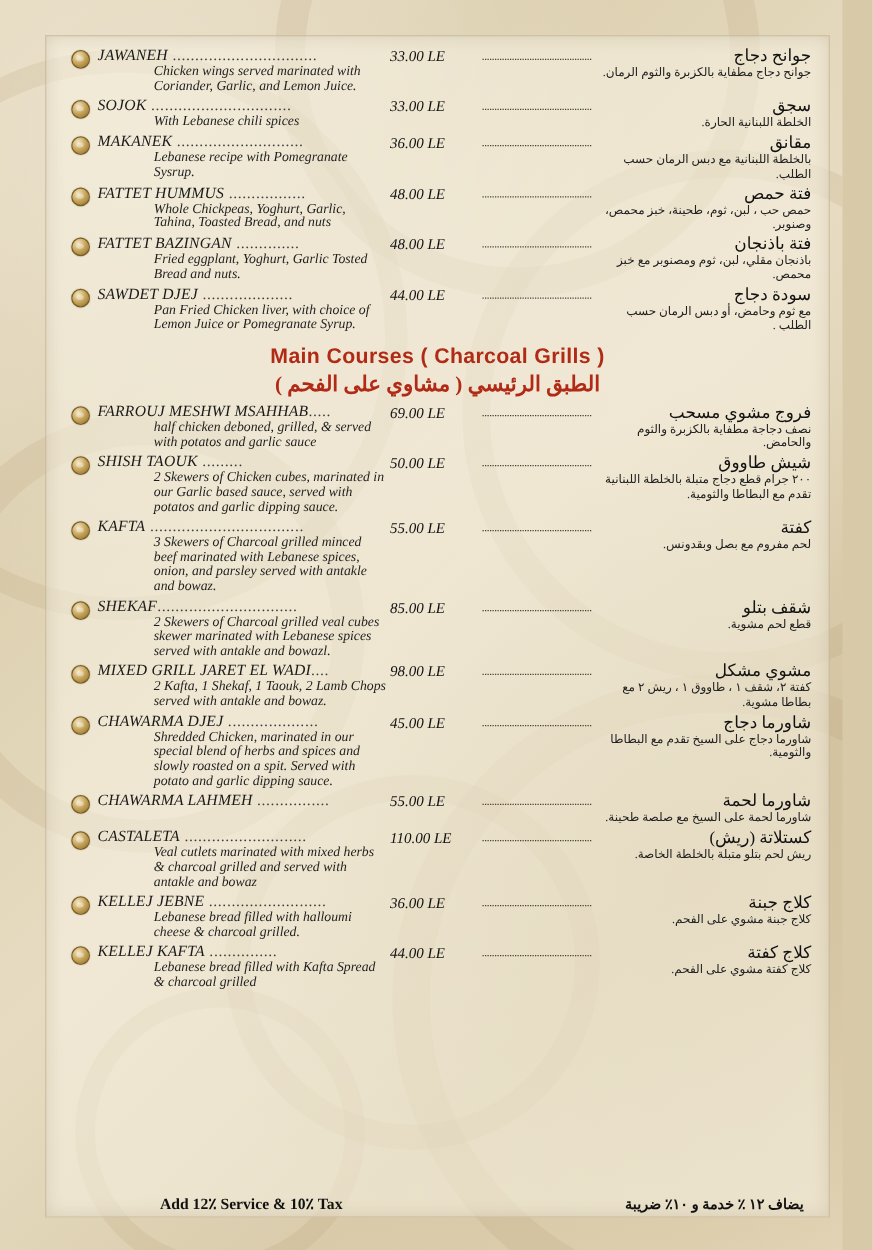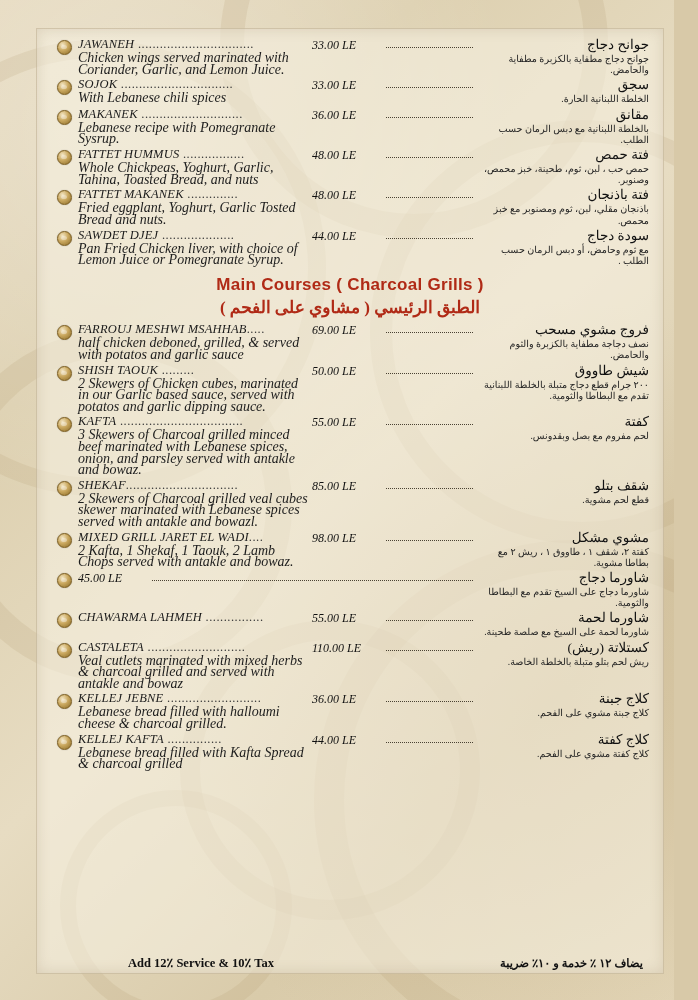--- a/index.html
+++ b/index.html
@@ -97,24 +97,25 @@
     white-space: nowrap;
     overflow: hidden;
   }
   .name .dots {
     font-style: normal;
     letter-spacing: 0.5px;
     color: #3b3b3b;
   }
   .desc {
     font-style: italic;
-    font-size: 14px;
+    font-size: 11px;
     line-height: 11.6px;
     color: #1d1d1d;
     margin-top: 0px;
+    margin-left: 45px;
   }
   .price {
     flex: 0 0 74px;
     text-align: left;
     font-style: italic;
     font-size: 12px;
     color: #111;
     padding-top: 1px;
     white-space: nowrap;
   }
@@ -211,21 +212,21 @@
         <div class="item">
           <div class="bullet"></div>
           <div class="left">
             <div class="name"><span>JAWANEH</span><span class="dots"> ................................</span></div>
             <div class="desc">Chicken wings served marinated with Coriander, Garlic, and Lemon Juice.</div>
           </div>
           <div class="price">33.00 LE</div>
           <div class="dotfill"></div>
           <div class="right">
             <div class="ar-name">جوانح دجاج</div>
-            <div class="ar-desc">جوانح دجاج مطفاية بالكزبرة مطفاية والحامض.</div>
+            <div class="ar-desc">جوانح دجاج مطفاية بالكزبرة والثوم الرمان.</div>
           </div>
         </div>
 
         <div class="item">
           <div class="bullet"></div>
           <div class="left">
             <div class="name"><span>SOJOK</span><span class="dots"> ...............................</span></div>
             <div class="desc">With Lebanese chili spices</div>
           </div>
           <div class="price">33.00 LE</div>
@@ -260,21 +261,21 @@
           <div class="dotfill"></div>
           <div class="right">
             <div class="ar-name">فتة حمص</div>
             <div class="ar-desc">حمص حب ، لبن، ثوم، طحينة، خبز محمص، وصنوبر.</div>
           </div>
         </div>
 
         <div class="item">
           <div class="bullet"></div>
           <div class="left">
-            <div class="name"><span>FATTET MAKANEK</span><span class="dots"> ..............</span></div>
+            <div class="name"><span>FATTET BAZINGAN</span><span class="dots"> ..............</span></div>
             <div class="desc">Fried eggplant, Yoghurt, Garlic Tosted Bread and nuts.</div>
           </div>
           <div class="price">48.00 LE</div>
           <div class="dotfill"></div>
           <div class="right">
             <div class="ar-name">فتة باذنجان</div>
             <div class="ar-desc">باذنجان مقلي، لبن، ثوم ومصنوبر مع خبز محمص.</div>
           </div>
         </div>
 
@@ -367,20 +368,24 @@
           <div class="price">98.00 LE</div>
           <div class="dotfill"></div>
           <div class="right">
             <div class="ar-name">مشوي مشكل</div>
             <div class="ar-desc">كفتة ٢، شقف ١ ، طاووق ١ ، ريش ٢ مع بطاطا مشوية.</div>
           </div>
         </div>
 
         <div class="item">
           <div class="bullet"></div>
+          <div class="left">
+            <div class="name"><span>CHAWARMA DJEJ</span><span class="dots"> ....................</span></div>
+            <div class="desc">Shredded Chicken, marinated in our special blend of herbs and spices and slowly roasted on a spit. Served with potato  and  garlic dipping sauce.</div>
+          </div>
           <div class="price">45.00 LE</div>
           <div class="dotfill"></div>
           <div class="right">
             <div class="ar-name">شاورما دجاج</div>
             <div class="ar-desc">شاورما دجاج على السيخ  تقدم مع البطاطا والثومية.</div>
           </div>
         </div>
 
         <div class="item">
           <div class="bullet"></div>

